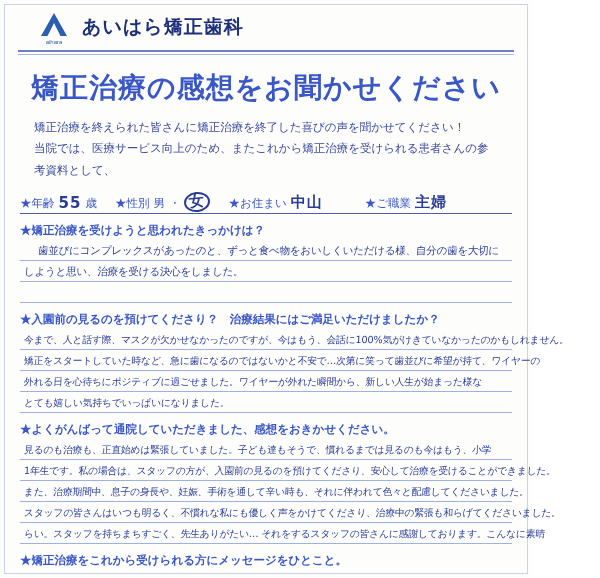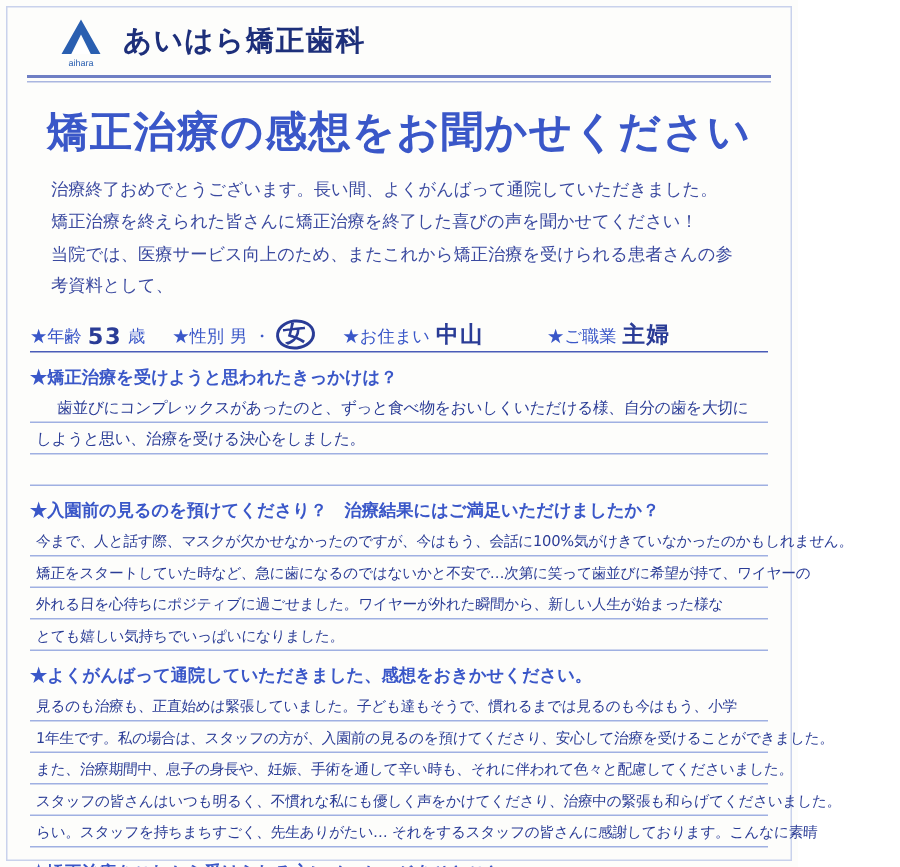--- a/index.html
+++ b/index.html
@@ -150,28 +150,27 @@
       </svg>
     </div>
     <div class="logo-text">あいはら矯正歯科</div>
   </div>
   <div class="header-rule"></div>
   <div class="header-rule2"></div>
 
   <div class="title">矯正治療の感想をお聞かせください</div>
 
   <div class="intro">
-    <div>治療終了おめでとうございます。長い間、よくがんばって通院していただきました。</div>
     <div>矯正治療を終えられた皆さんに矯正治療を終了した喜びの声を聞かせてください！</div>
     <div>当院では、医療サービス向上のため、またこれから矯正治療を受けられる患者さんの参考資料として、</div>
   </div>
 
   <div class="profile">
     <span class="label-star">★年齢</span>
-    <span class="hand">53</span>
+    <span class="hand">55</span>
     <span class="unit">歳</span>
     <span class="gap-sm"></span>
     <span class="label-star">★性別</span>
     <span class="unit">男</span>
     <span class="unit">・</span>
     <span class="hand circled">女</span>
     <span class="gap-sm"></span>
     <span class="label-star">★お住まい</span>
     <span class="hand">中山</span>
     <span class="gap-lg"></span>

